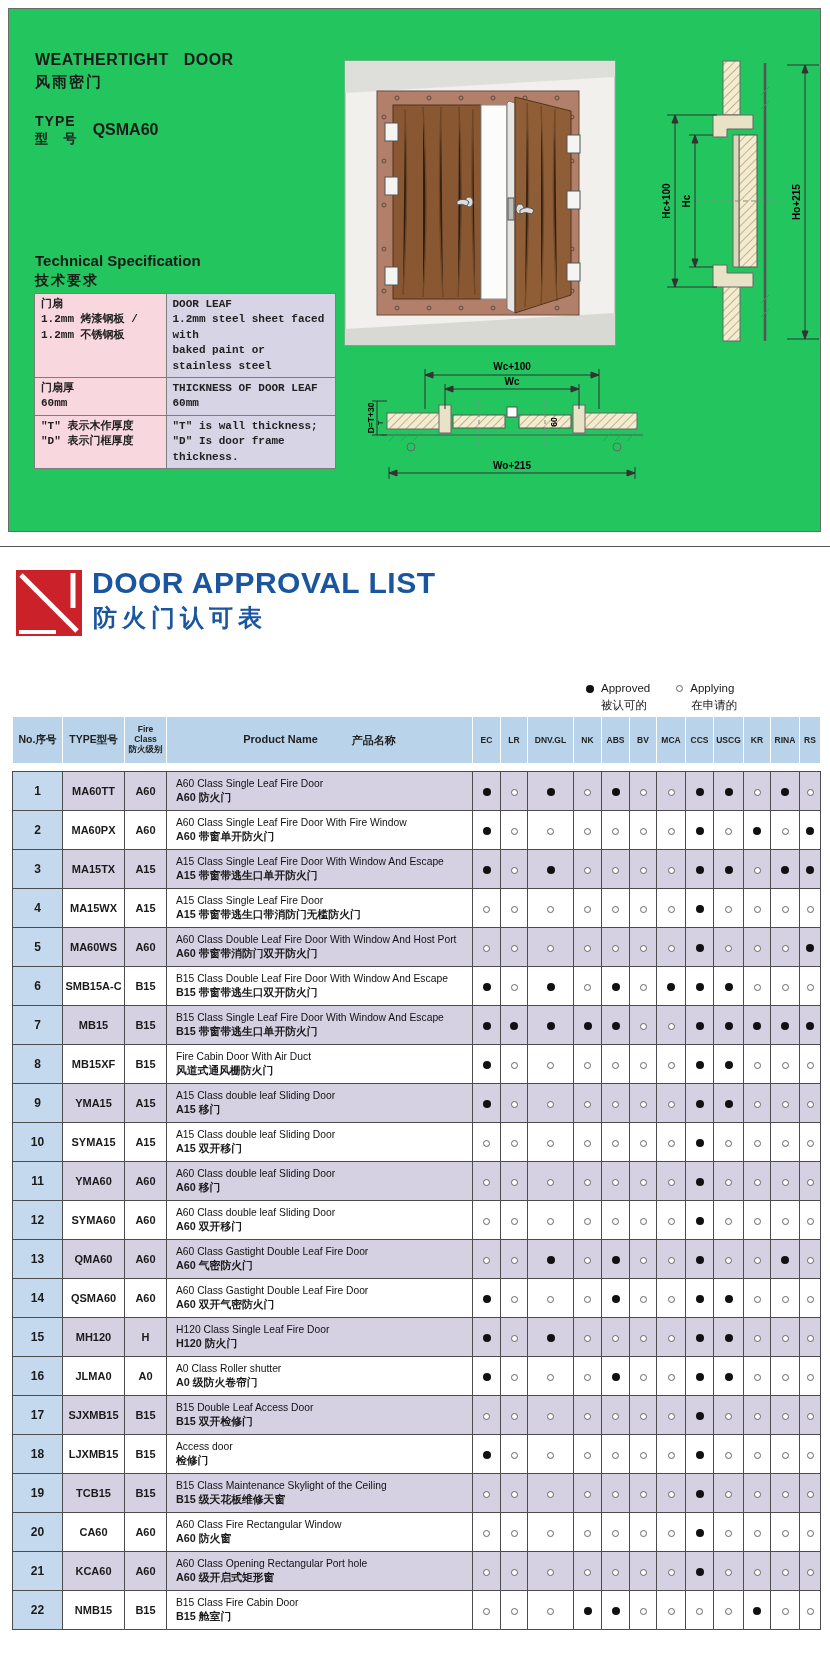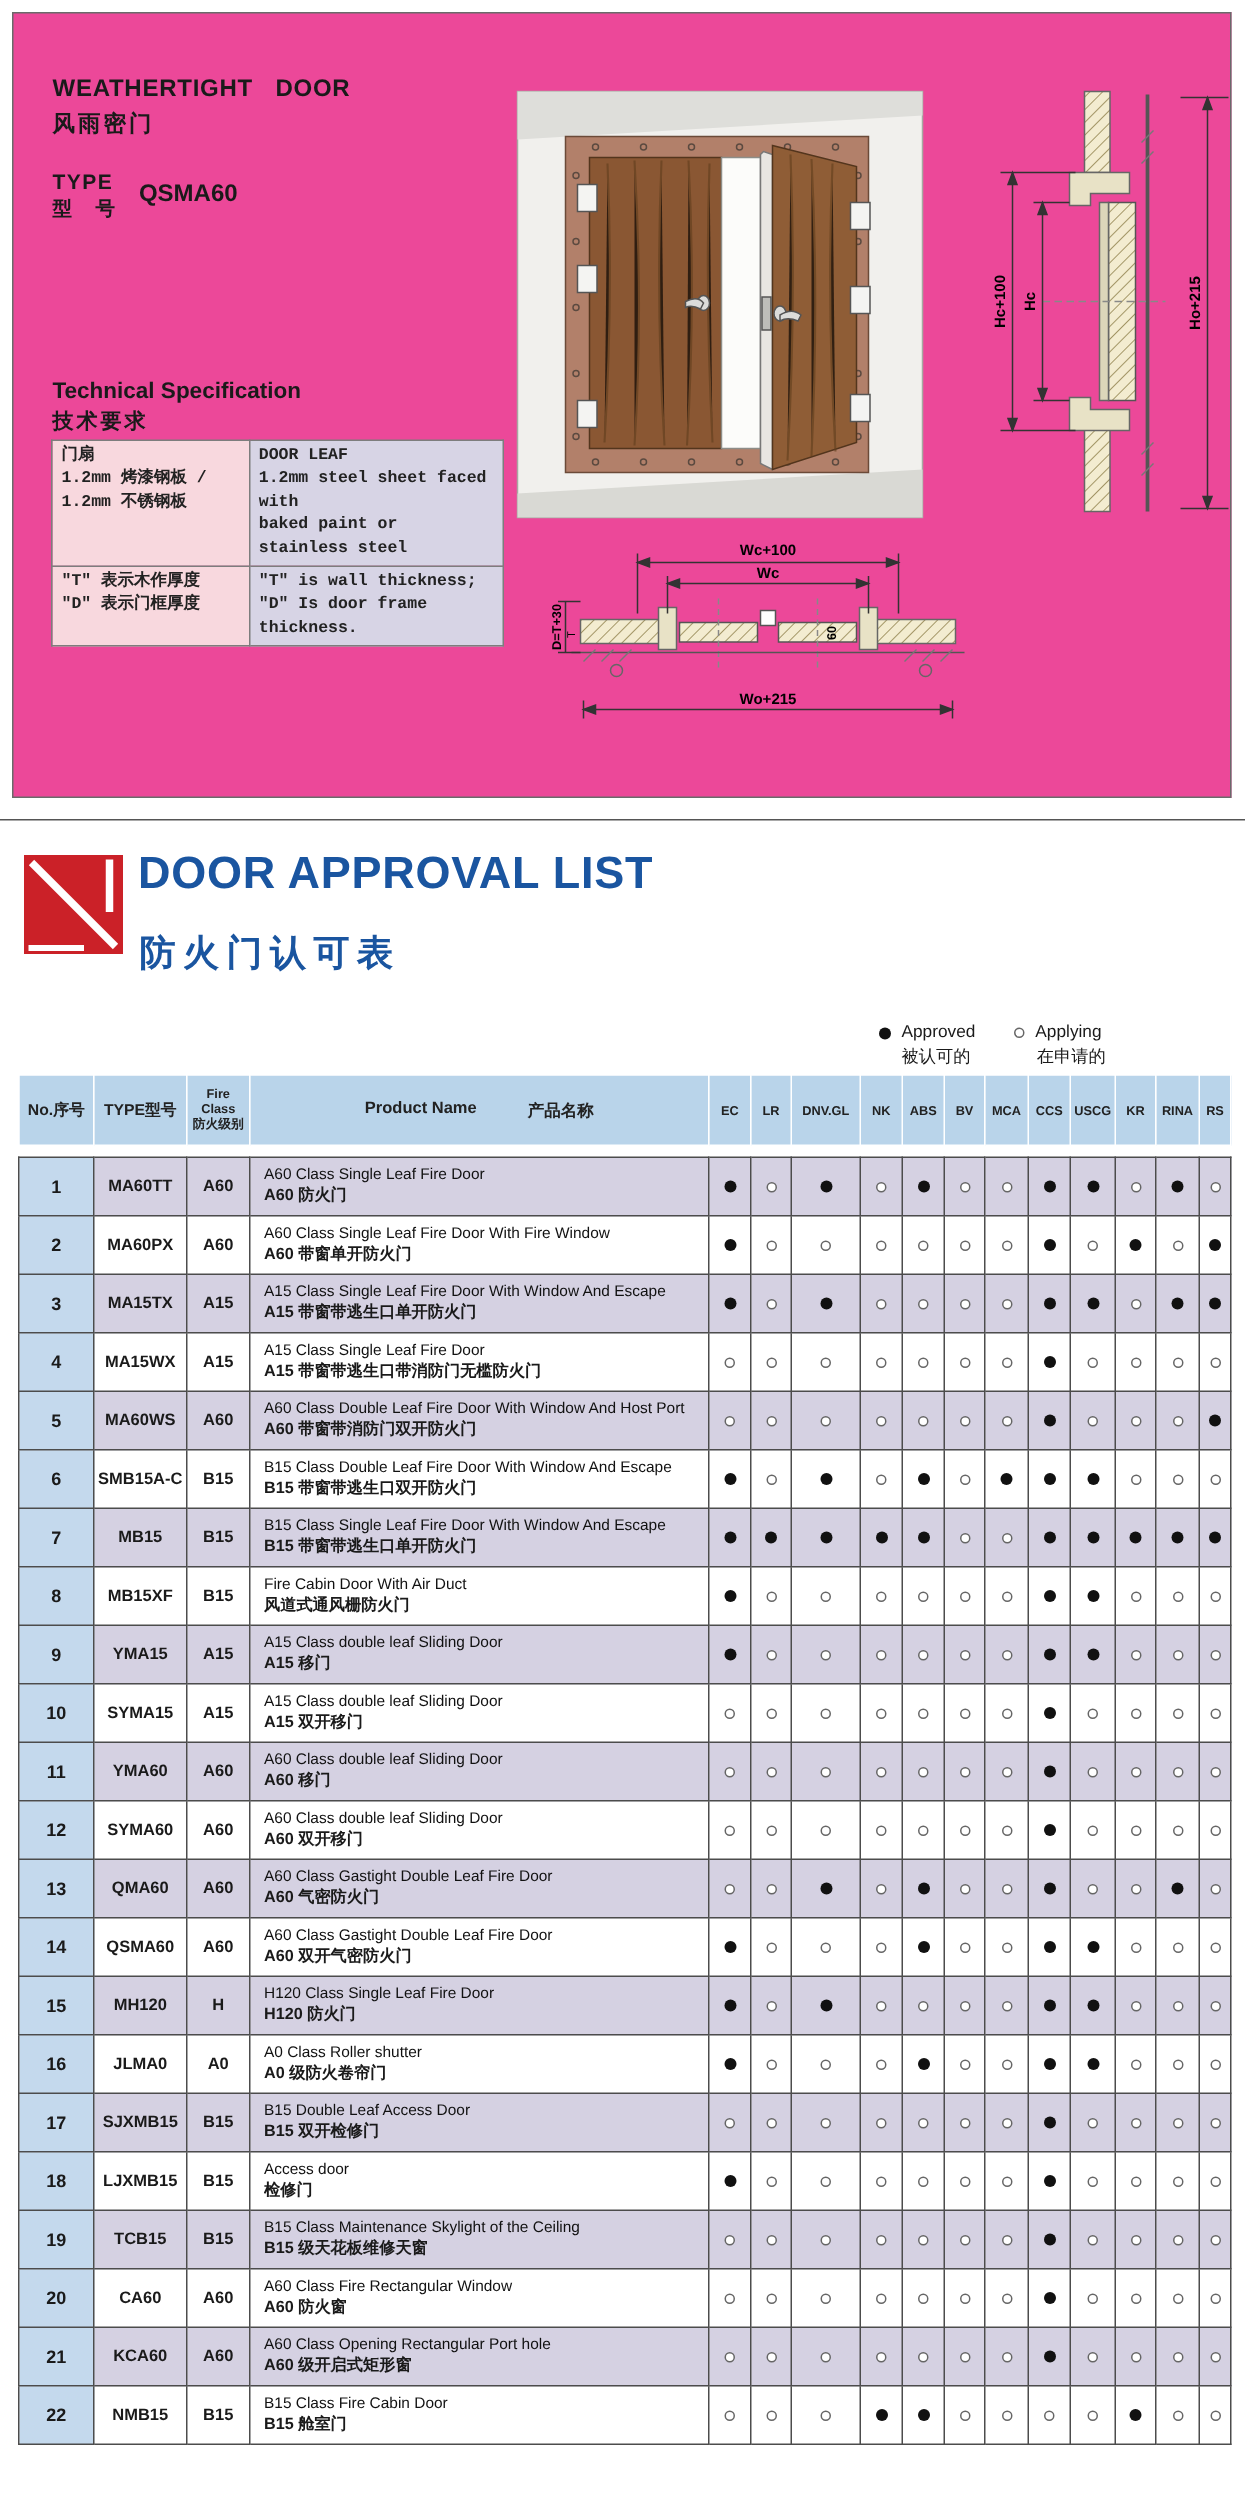--- a/index.html
+++ b/index.html
@@ -5,21 +5,21 @@
   * { margin:0; padding:0; box-sizing:border-box; }
   html,body { background:#ffffff; }
   body {
     position:relative; width:830px; height:1662px;
     font-family:"Liberation Sans","DejaVu Sans",sans-serif; color:#1a1a1a;
     overflow:hidden;
   }
   .abs { position:absolute; }
 
   
-  .topbox { left:8px; top:8px; width:813px; height:524px; border:1px solid #6a6a6a; background:#ec4899; }
+  .topbox { left:8px; top:8px; width:813px; height:524px; border:1px solid #6a6a6a; background:#22c55e; }
   .title-en { left:34px; top:50px; font-size:16px; font-weight:bold; word-spacing:10px; letter-spacing:.5px; }
   .title-zh { left:34px; top:72px; font-size:15px; font-weight:bold; letter-spacing:2px; }
   .type-wrap { left:34px; top:112px; display:flex; align-items:center; gap:10px; }
   .type-labels { display:flex; flex-direction:column; line-height:1.25; }
   .type-labels .en { font-size:14px; font-weight:bold; letter-spacing:1px; }
   .type-labels .zh { font-size:13px; font-weight:bold; letter-spacing:6px; }
   .type-value { font-size:16px; font-weight:bold; }
   .spec-title-en { left:34px; top:251px; font-size:15px; font-weight:bold; }
   .spec-title-zh { left:34px; top:271px; font-size:14px; font-weight:bold; letter-spacing:2px; }
   table.spec { left:33px; top:292px; position:absolute; border-collapse:collapse; width:302px; }
@@ -27,21 +27,21 @@
     border:1px solid #7d7d7d; font-size:11px; font-weight:bold; line-height:1.4;
     padding:3px 6px; white-space:pre-line; vertical-align:top; color:#222;
   }
   td.spec-zh { background:#f8d8de; width:132px; }
   td.spec-en { background:#d7d4e5; width:170px; }
 
   
   .divider { left:0; top:546px; width:830px; height:0; border-top:1px solid #555; }
   .logo { left:16px; top:570px; }
   .heading-en { left:92px; top:566px; font-size:30px; font-weight:800; color:#1a55a0; letter-spacing:.5px; }
-  .heading-zh { left:93px; top:619px; font-size:24px; font-weight:bold; color:#1a55a0; letter-spacing:5px; }
+  .heading-zh { left:93px; top:602px; font-size:24px; font-weight:bold; color:#1a55a0; letter-spacing:5px; }
 
   
   .legend { left:586px; top:680px; display:flex; gap:26px; }
   .legend .item { display:flex; flex-direction:column; font-size:11.5px; line-height:1.5; }
   .legend .line1 { display:flex; align-items:center; gap:7px; }
   .legend .zh { padding-left:15px; }
   .dot { display:inline-block; width:8px; height:8px; border-radius:50%; }
   .dot.f { background:#111; }
   .dot.o { width:7px; height:7px; border:1.3px solid #666; background:#fff; }
 
@@ -89,20 +89,26 @@
 
   <table class="spec" style="left:25px; top:284px;font-family:Liberation Mono, monospace;">
     <tbody>
         <tr>
       <td class="spec-zh">门扇
 1.2mm 烤漆钢板 /
 1.2mm 不锈钢板</td>
       <td class="spec-en">DOOR LEAF
 1.2mm steel sheet faced  with
 baked paint or stainless steel</td>
+    </tr>
+    <tr>
+      <td class="spec-zh">门扇厚
+60mm</td>
+      <td class="spec-en">THICKNESS OF DOOR LEAF
+60mm</td>
     </tr>
     <tr>
       <td class="spec-zh">"T" 表示木作厚度
 "D" 表示门框厚度</td>
       <td class="spec-en">"T" is wall thickness;
 "D" Is door frame thickness.</td>
     </tr>
   </tbody>
     </table>
 

